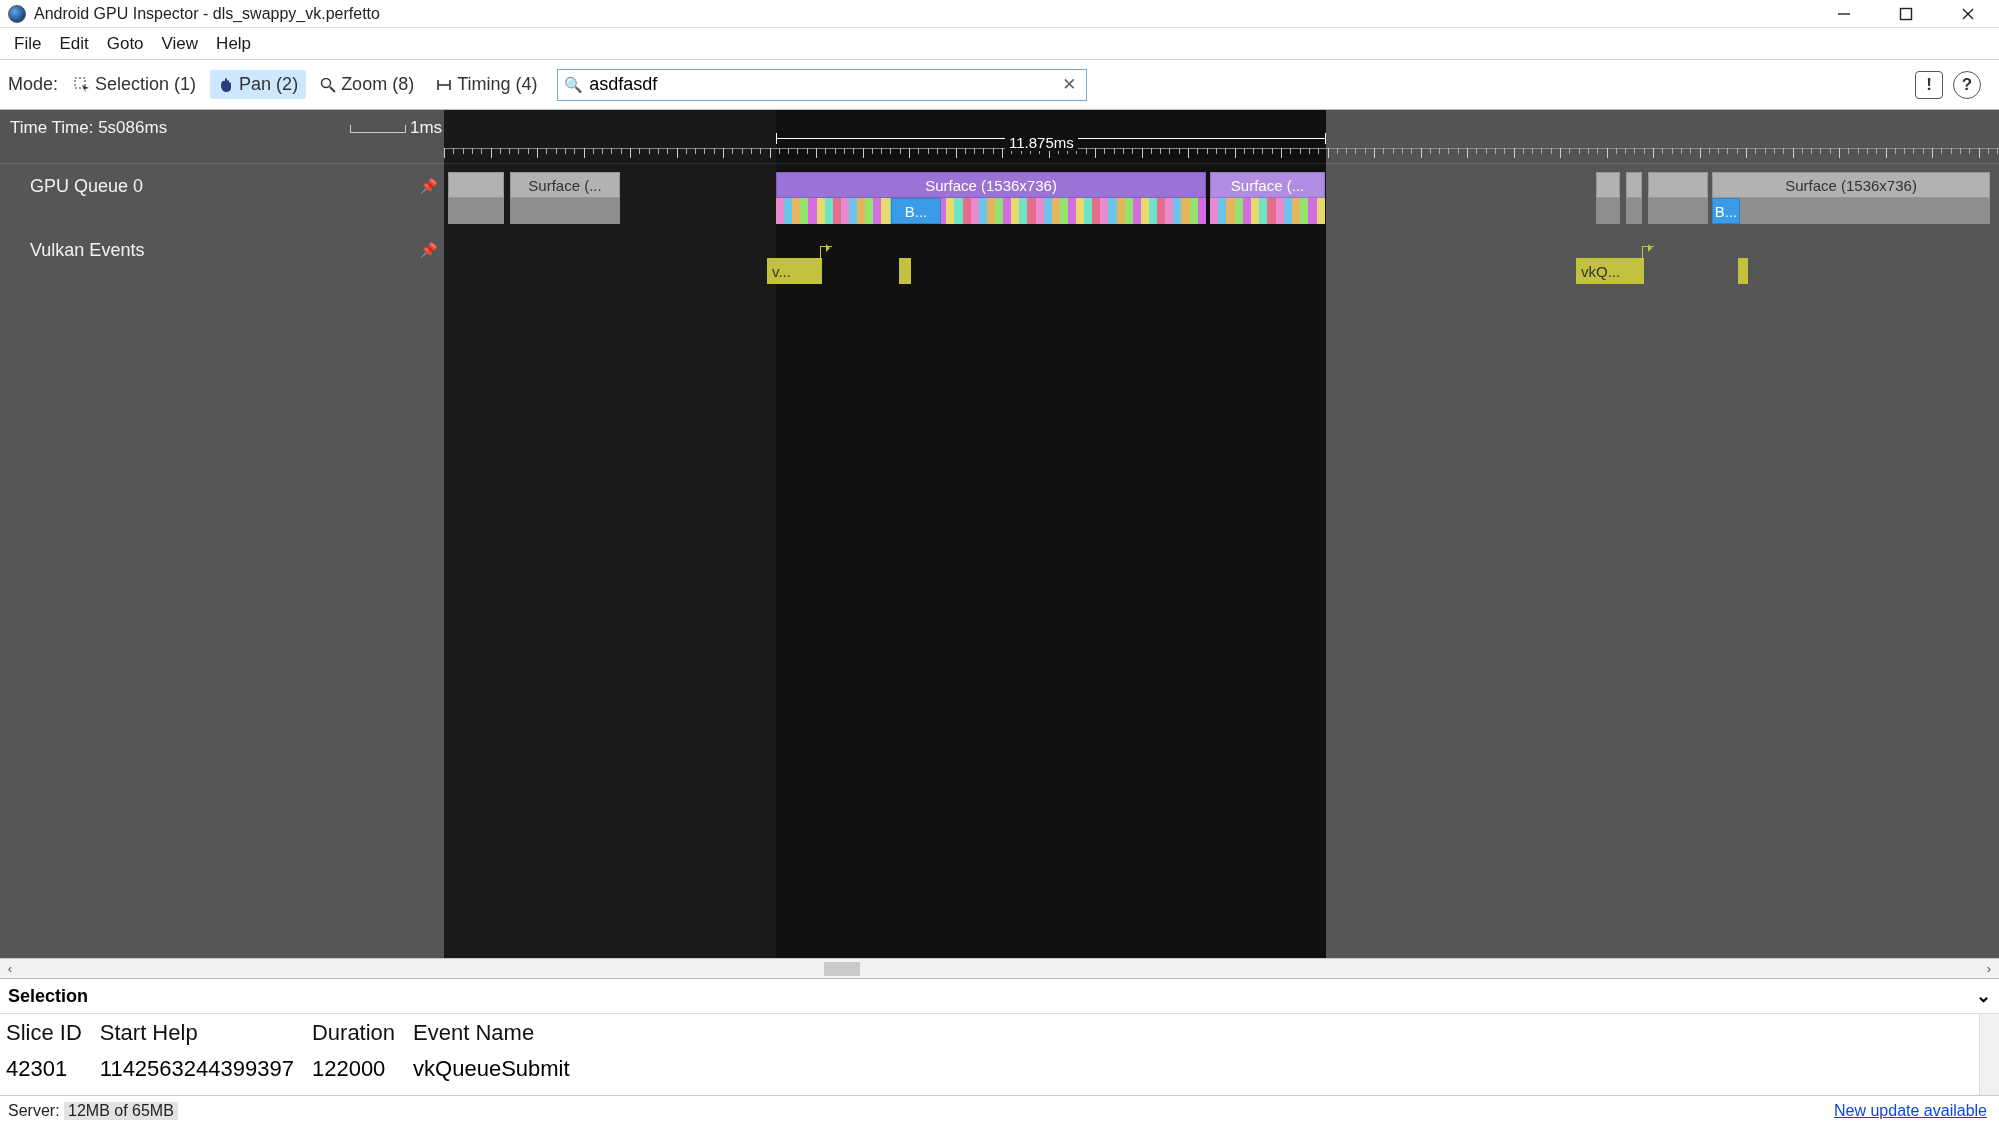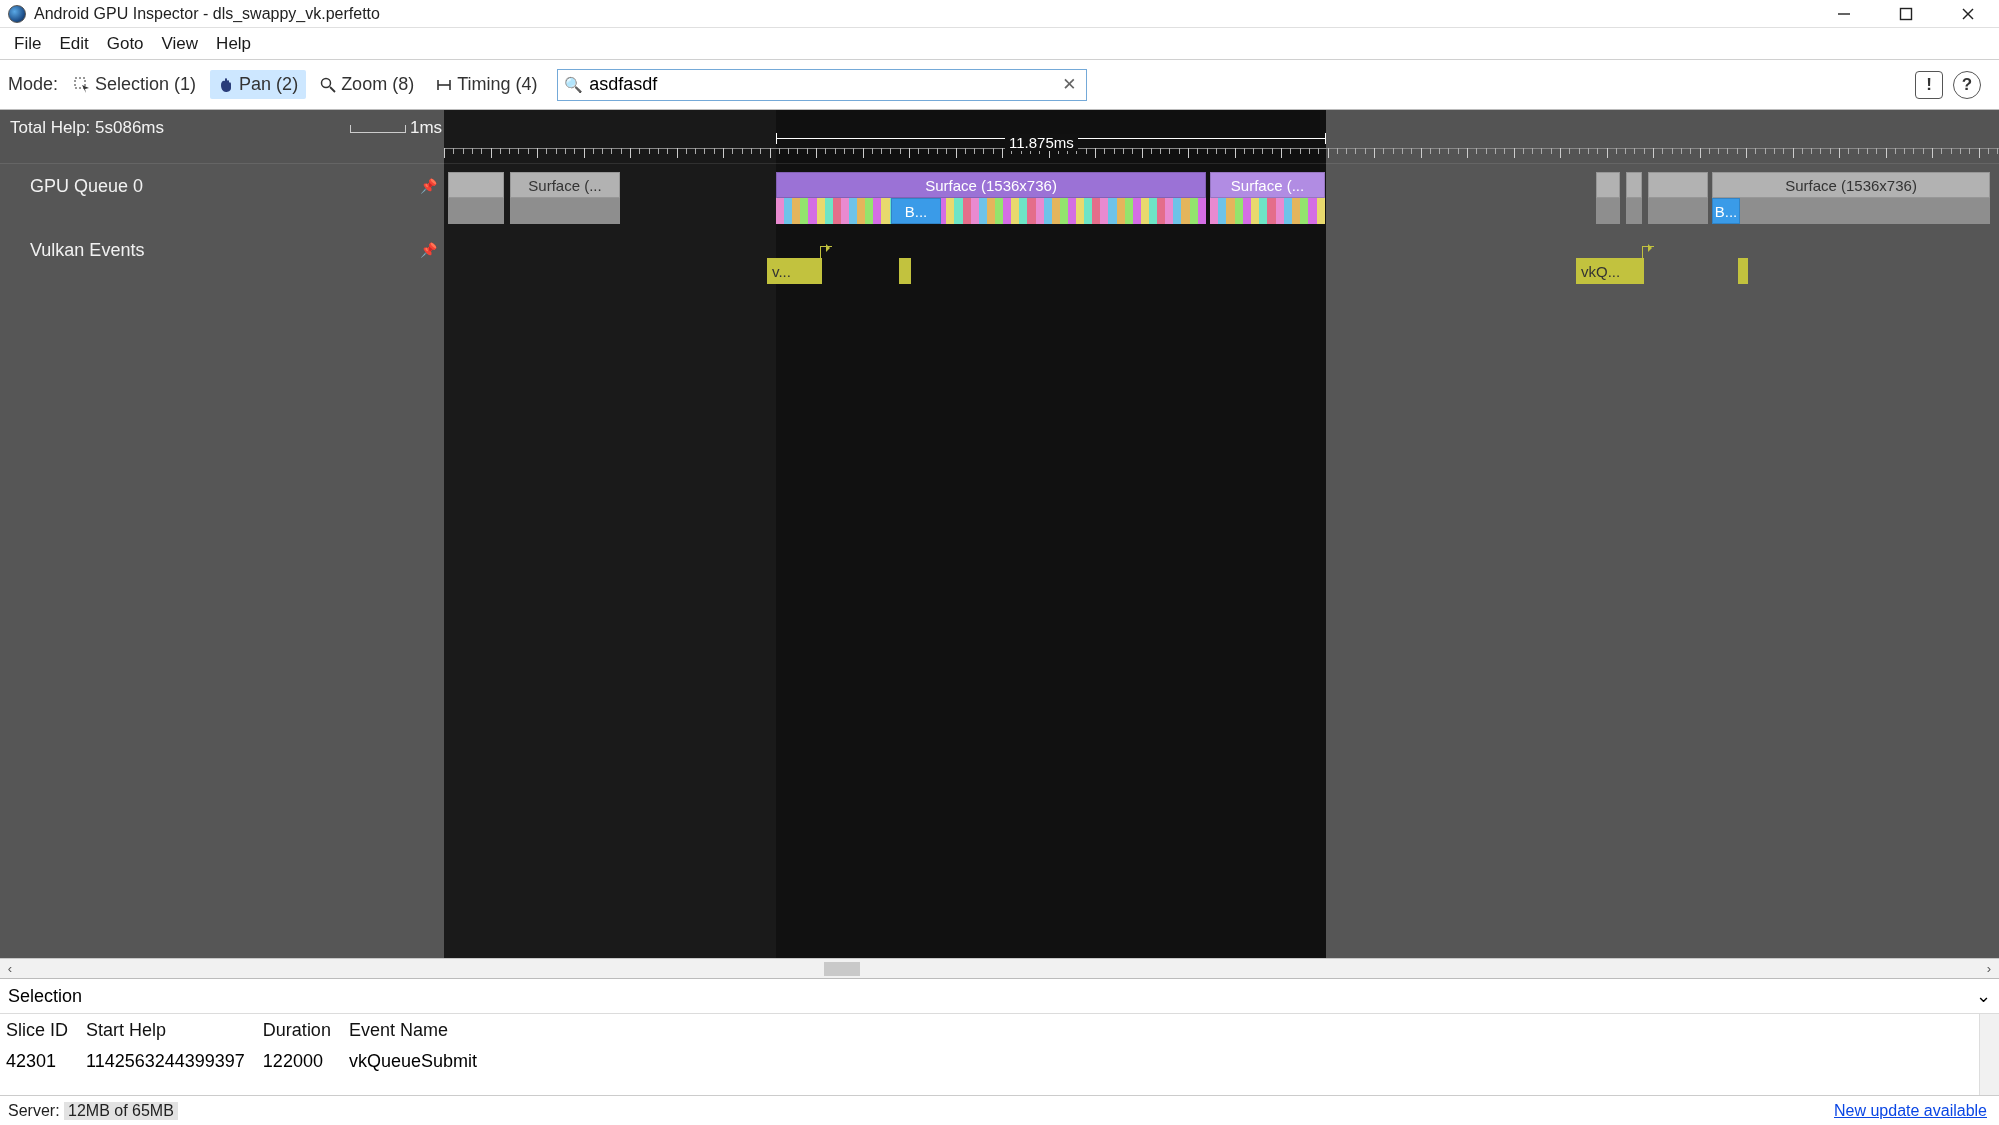--- a/index.html
+++ b/index.html
@@ -61,24 +61,24 @@
 
 .vkslice{position:absolute; top:26px; height:26px; background:#c2c23e; color:#333; font-size:15px; display:flex; align-items:center; padding:0 5px; overflow:hidden;}
 .vkarrow{position:absolute; top:14px; height:12px; width:12px; border-left:1px solid #c2c23e; border-top:1px solid #c2c23e; }
 .vkarrow::after{content:""; position:absolute; right:-2px; top:-3px; border:4px solid transparent; border-left-color:#c2c23e;}
 
 .hscroll { height: 20px; background: #f1f1f1; border-top:1px solid #c7c7c7; display:flex; align-items:center; position:relative;}
 .hscroll .arrow{width:20px; text-align:center; color:#555; font-size:13px;}
 .hscroll .thumb{position:absolute; left:824px; top:3px; width:36px; height:14px; background:#c9c9c9;}
 
 .selection-panel { background:#fff; border-top:1px solid #bbb; display:flex; flex-direction:column;}
-.sel-header { display:flex; align-items:center; padding:6px 8px; font-weight:400; font-size:18px;}
+.sel-header { display:flex; align-items:center; padding:6px 8px; font-weight:700; font-size:18px;}
 .sel-header .chev{margin-left:auto; font-size:18px;}
 .sel-body { height: 82px; overflow:hidden; border-top:1px solid #dcdcdc; position:relative;}
-.sel-table { font-size:18px; border-collapse:collapse; }
+.sel-table { font-size:22px; border-collapse:collapse; }
 .sel-table th{ text-align:left; font-weight:400; padding:6px 12px 6px 6px; color:#111;}
 .sel-table td{ padding:4px 12px 4px 6px;}
 .sel-vscroll{position:absolute; right:0; top:0; bottom:0; width:20px; background:#f1f1f1; border-left:1px solid #ddd;}
 
 .statusbar { height: 30px; background:#fff; border-top:1px solid #ccc; display:flex; align-items:center; padding:0 8px; font-size:16px; color:#222;}
 .mem-box{background:#e2e2e2; padding:0 4px;}
 .upd-link{margin-left:auto; color:#0a46e4; text-decoration:underline; padding-right:4px;}
 </style>
 </head>
 <body>
@@ -155,21 +155,21 @@
   </div>
 </div>
 
 <div class="timeline">
   <div class="left-col"></div>
   <div class="mid-dark"></div>
   <div class="mid-center"></div>
   <div class="right-shade"></div>
 
   <div class="header-row">
-    <div class="total-time">Total Help: 5s086ms</div>
+    <div class="total-time">Time Time: 5s086ms</div>
     <div style="position:absolute; left:350px; top:15px; width:56px; height:8px; border:1px solid #ccc; border-top:none;"></div>
     <div class="scale-label" style="left:410px; right:auto;">1ms</div>
     <div class="ruler-line" id="ruler">
         <div class="tick" style="left: 0px;"></div>
         <div class="tick m" style="left: 9.3px;"></div>
         <div class="tick m" style="left: 18.6px;"></div>
         <div class="tick m" style="left: 27.9px;"></div>
         <div class="tick m" style="left: 37.2px;"></div>
         <div class="tick" style="left: 46.5px;"></div>
         <div class="tick m" style="left: 55.8px;"></div>

